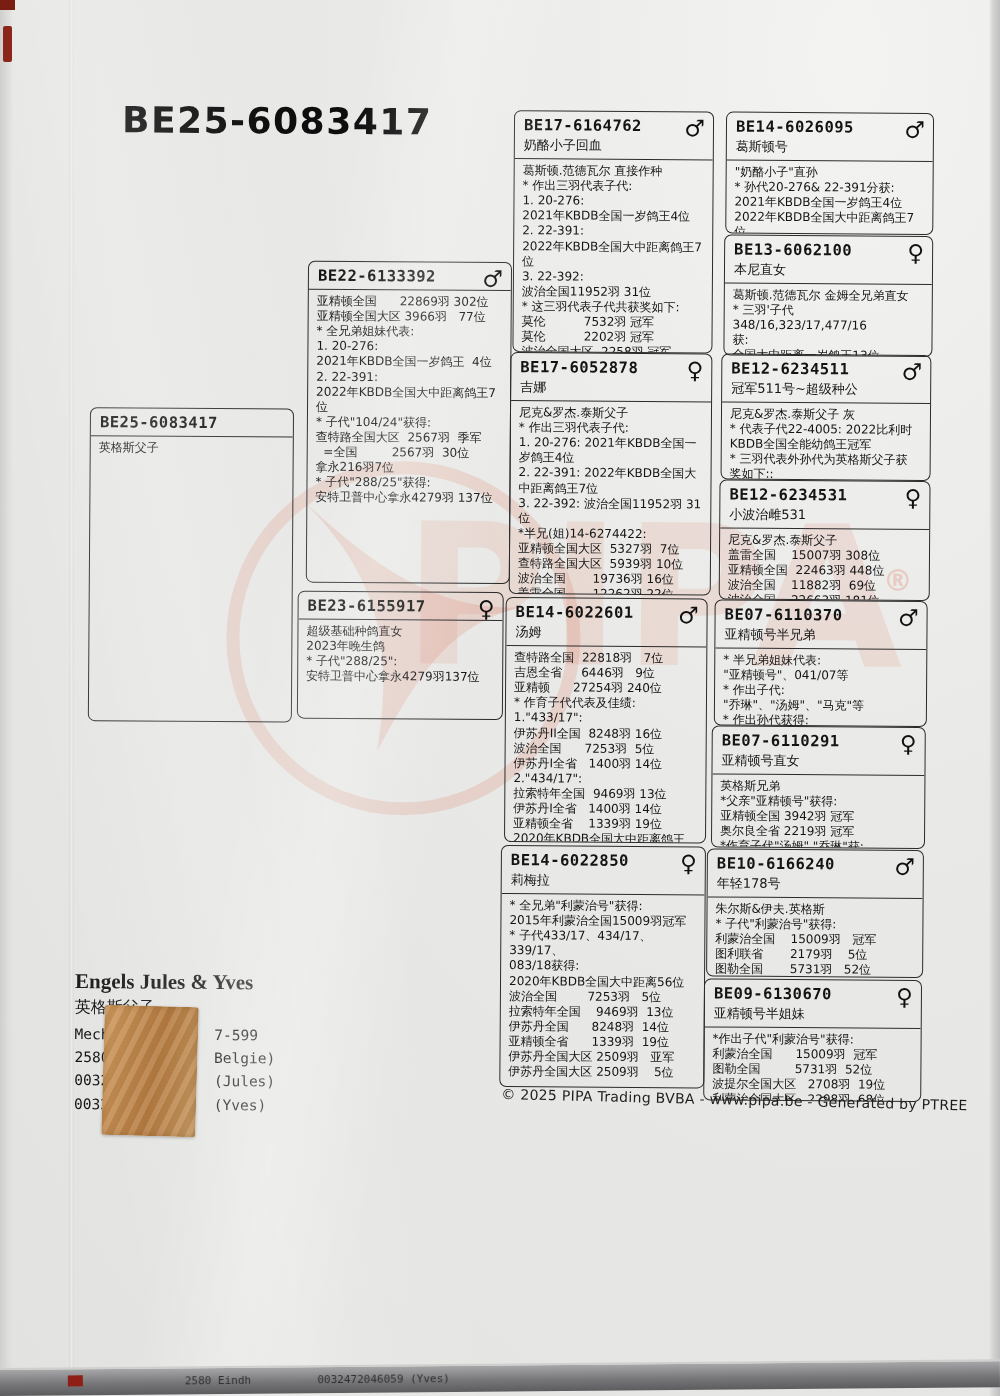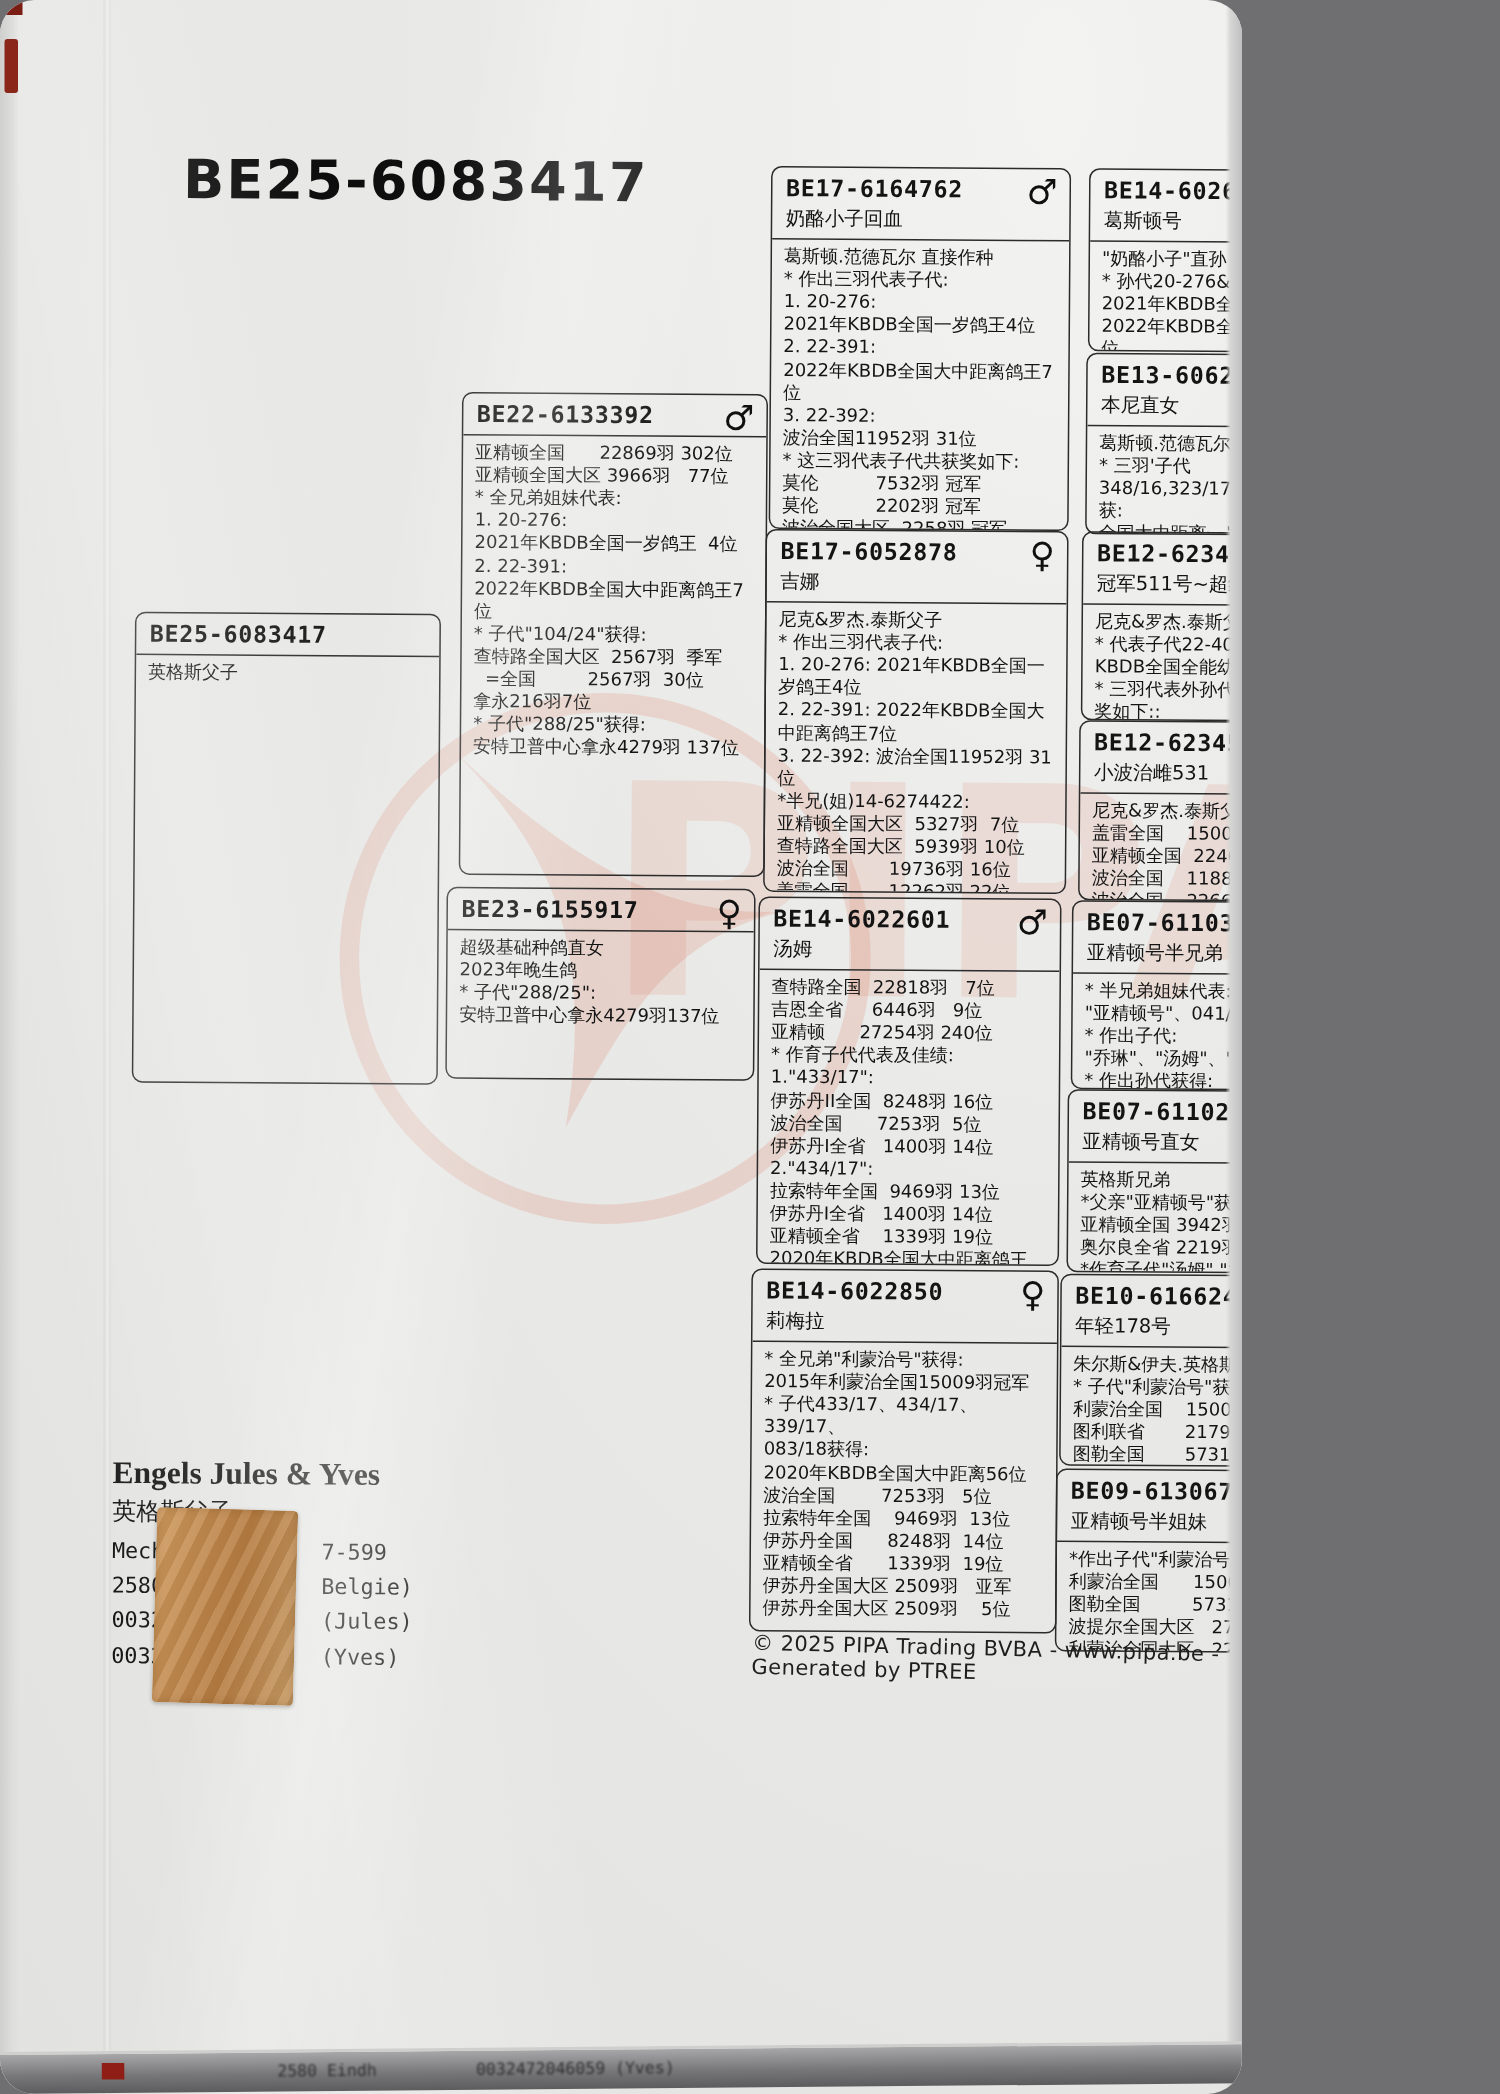--- a/index.html
+++ b/index.html
@@ -1,19 +1,19 @@
 <!DOCTYPE html>
 <html><head>
 <meta charset="utf-8">
 <style>
   html,body { margin:0; padding:0; background:#6f6f71; }
   .photo {
-    position:relative; width:828px; height:1396px; overflow:hidden;
+    position:relative; width:1000px; height:1396px; overflow:hidden;
     background: radial-gradient(at 85% 4%, #f3f3f1, #e9e9e7 40%, #e2e2e0 100%);
-    font-family:"DejaVu Sans", sans-serif; color:#161616;border-radius:23px;
+    font-family:"DejaVu Sans", sans-serif; color:#161616;
   }
   .paper-rot { position:absolute; inset:0; transform:rotate(0.4deg); transform-origin:50% 50%; }
 
   .page-title { position:absolute; left:118px; top:102px; font-size:36px; font-weight:800; letter-spacing:1.5px; color:#0e0e0e; }
 
   .box { position:absolute; border:1.7px solid #2b2b2b; border-radius:7px; background:transparent; overflow:hidden; }
   .box-head { position:relative; padding:5px 34px 4px 9px; border-bottom:1.7px solid #2b2b2b; }
   .ring { font-family:"DejaVu Sans Mono","Liberation Mono",monospace; font-weight:bold; font-size:15.5px; letter-spacing:0.5px; color:#141414; white-space:nowrap; }
   .subname { font-size:13px; margin-top:2px; color:#141414; white-space:nowrap; }
   .sex { position:absolute; right:8px; top:5px; font-size:23px; font-weight:bold; color:#101010; line-height:1; }

